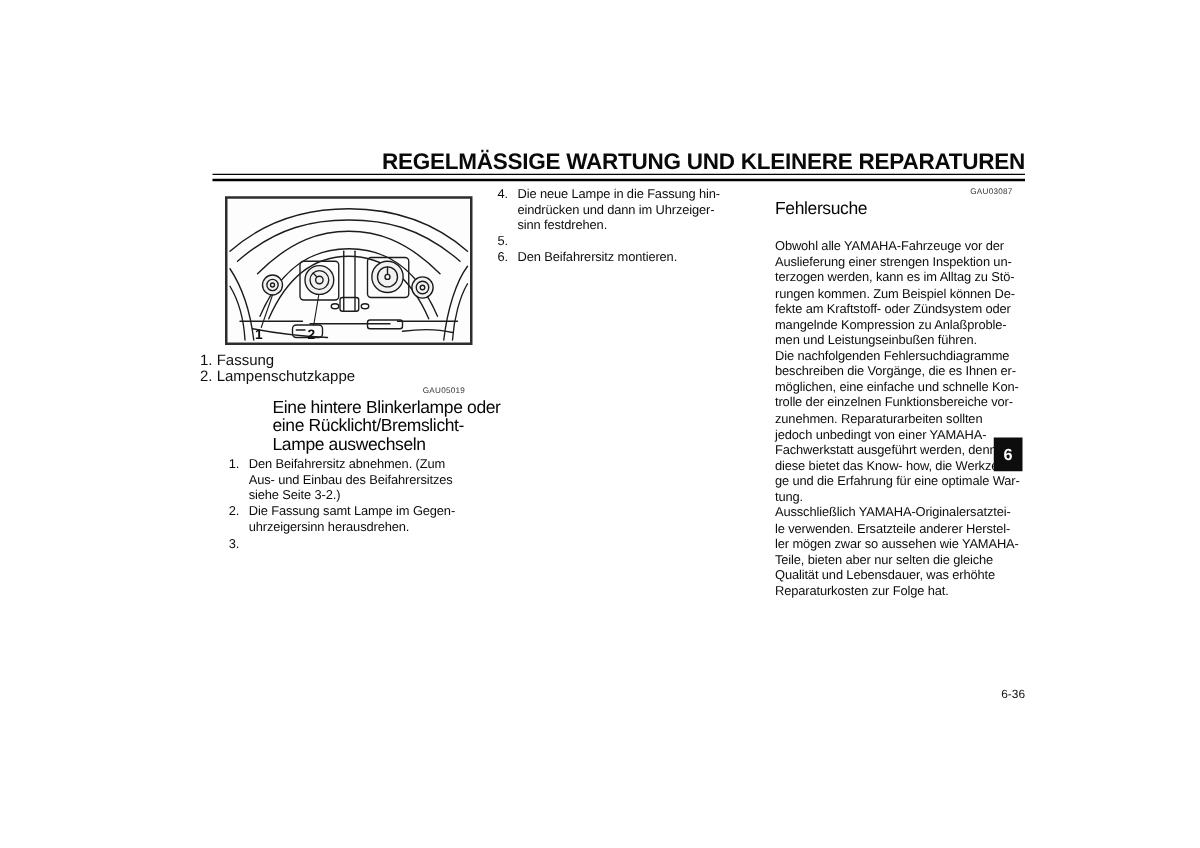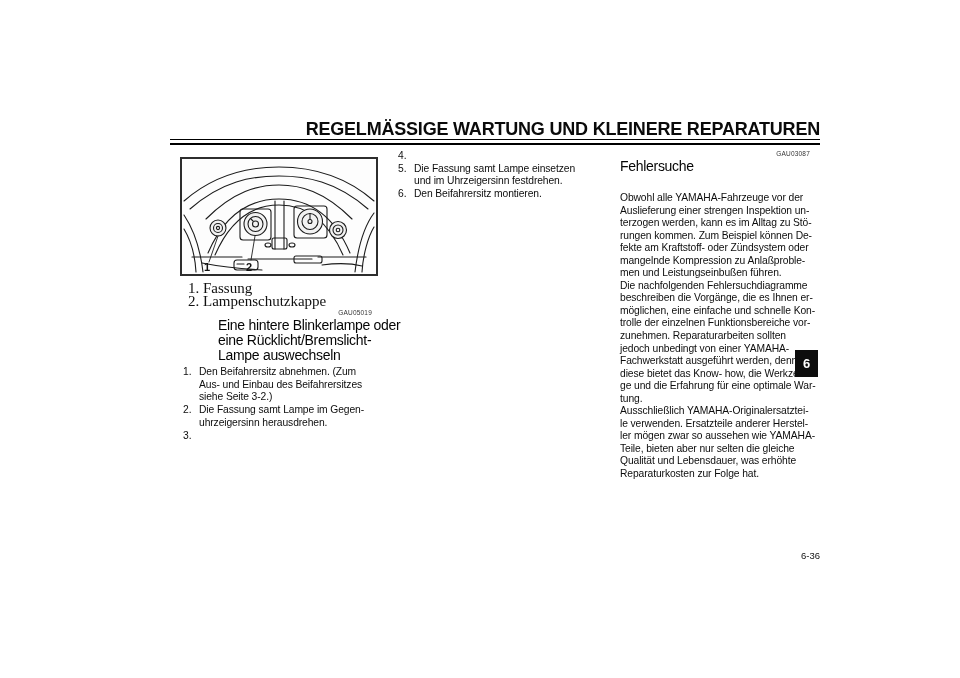--- a/index.html
+++ b/index.html
@@ -15,22 +15,22 @@
   .header-rule {
     position:absolute; left:170px; top:139px; width:650px; height:3px;
     border-top:1.5px solid #000; border-bottom:2.5px solid #000;
   }
   .figure-box {
     position:absolute; left:180px; top:157px; width:194px; height:115px;
     border:2px solid #2d2d2d; background:#fdfdfd;
   }
   .figure-box svg { display:block; width:100%; height:100%; }
   .figure-caption {
-    position:absolute; left:188px; top:282px; width:210px;
-    font-size:15px; line-height:12.5px; color:#111;font-family:Liberation Serif, serif;
+    position:absolute; left:160px; top:282px; width:210px;
+    font-size:12px; line-height:12.5px; color:#111;
   }
   .gau-code {
     position:absolute; font-size:6.5px; color:#333; text-align:right; letter-spacing:0.2px;
   }
   .gau-left  { left:172px; top:309px; width:200px; }
   .gau-right { left:620px; top:150px; width:190px; }
   .section-heading {
     position:absolute; margin:0; font-size:14px; font-weight:normal;
     line-height:15.2px; letter-spacing:-0.3px; color:#050505; white-space:pre-line;
   }
@@ -142,25 +142,26 @@
 uhrzeigersinn herausdrehen.</span>
     </div>
     <div class="step">
       <span class="step-num">3.</span>
     </div>
   </div>
 
   <div class="steps steps-middle">
     <div class="step">
       <span class="step-num">4.</span>
+      <span class="step-text">Die neue Lampe in die Fassung hin-
+eindrücken und dann im Uhrzeiger-
+sinn festdrehen.</span>
     </div>
     <div class="step">
       <span class="step-num">5.</span>
-      <span class="step-text">Die Fassung samt Lampe einsetzen
-und im Uhrzeigersinn festdrehen.</span>
     </div>
     <div class="step">
       <span class="step-num">6.</span>
       <span class="step-text">Den Beifahrersitz montieren.</span>
     </div>
   </div>
 
   <div class="gau-code gau-right">GAU03087</div>
   <h2 class="section-heading right-heading">Fehlersuche</h2>
   <div class="body-text right-body">Obwohl alle YAMAHA-Fahrzeuge vor der

